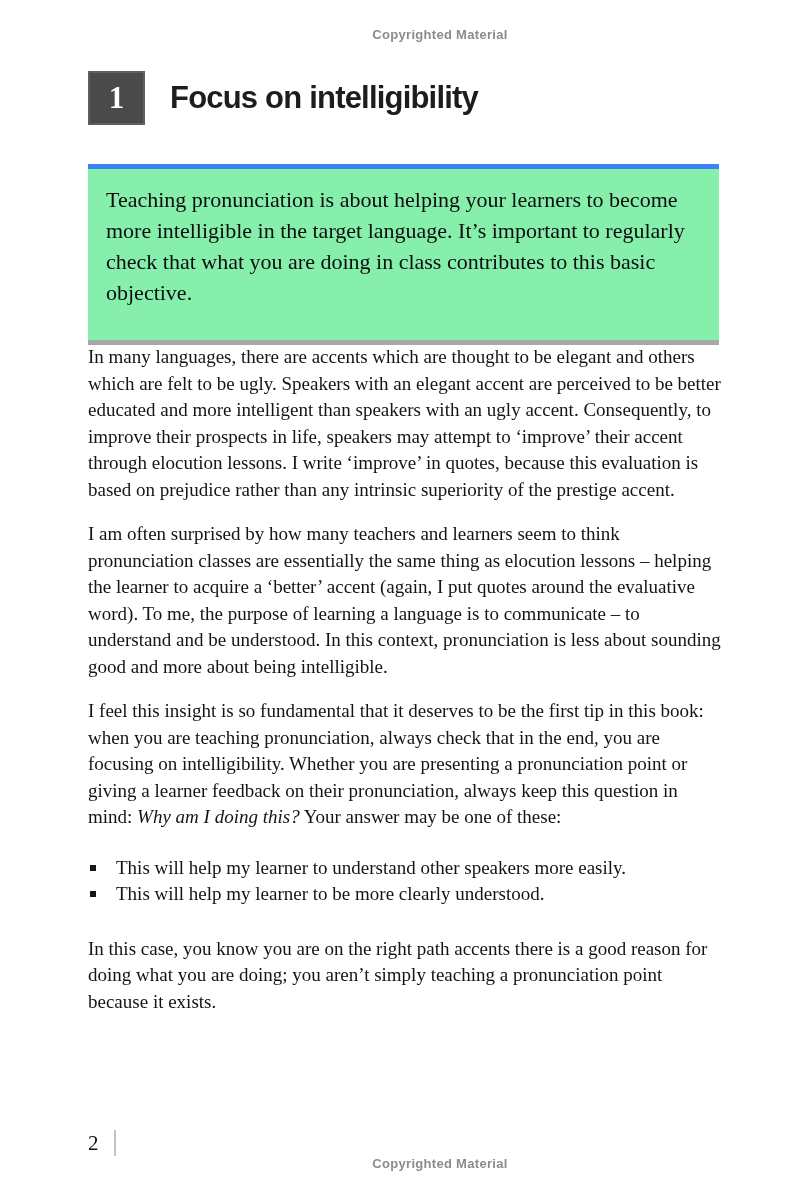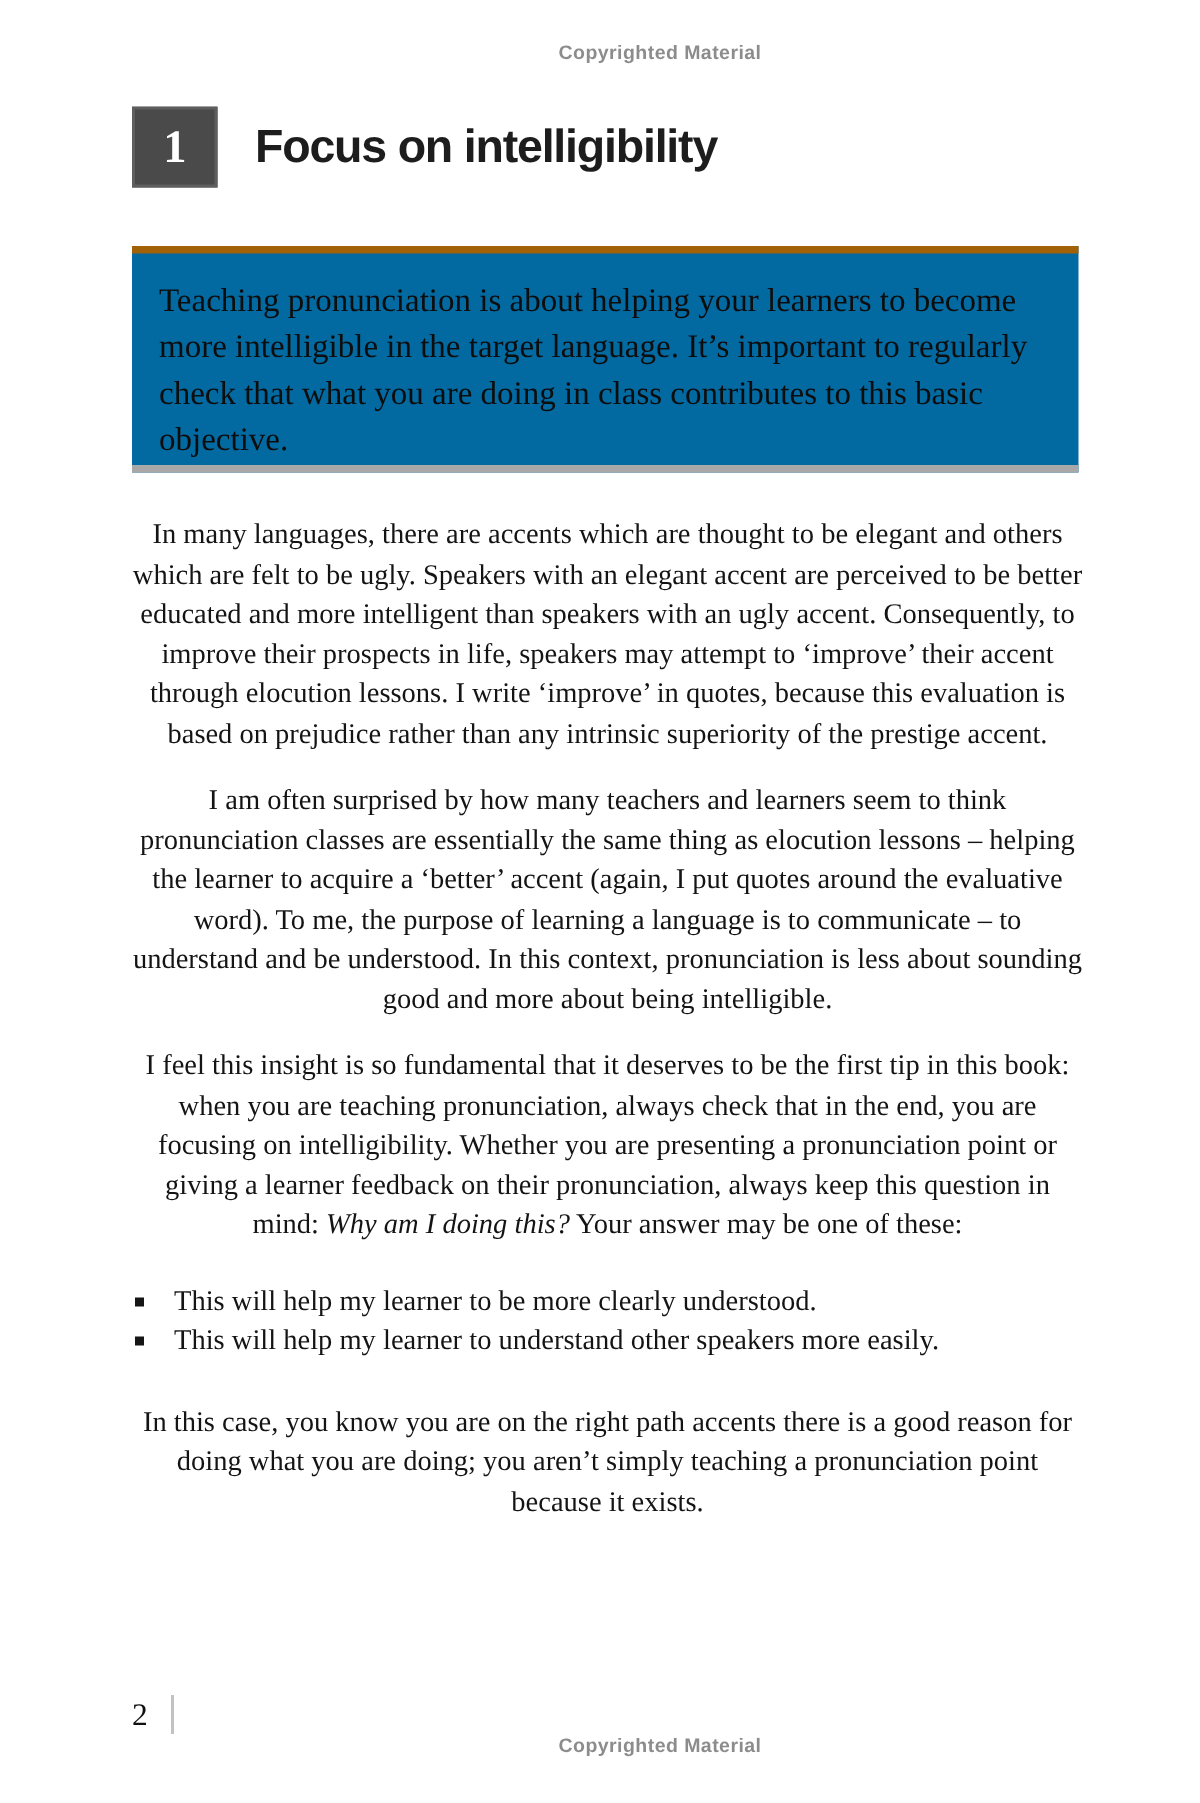--- a/index.html
+++ b/index.html
@@ -56,42 +56,42 @@
     color: #1d1d1d;
     text-align: right;
   }
 
   .callout {
     position: absolute;
     top: 164px;
     left: 88px;
     width: 631px;
     box-sizing: border-box;
-    background: #0369a1;
-    border-top: 5px solid #a16207;
+    background: #86efac;
+    border-top: 5px solid #3b82f6;
     border-bottom: 5px solid #a8a8a8;
-    padding: 15px 12px 2px 18px;
+    padding: 15px 12px 32px 18px;
   }
   .callout p {
     margin: 0;
     font-size: 22px;
     line-height: 31px;
     color: #0d0d0d;
   }
 
   .content {
     position: absolute;
     top: 344px;
     left: 88px;
     width: 634px;
     font-size: 19px;
     line-height: 26.5px;
     color: #141414;
   }
-  .content p { margin: 0 0 18px 0; text-align: center; }
+  .content p { margin: 0 0 18px 0; }
   .content p:last-child { margin-bottom: 0; }
   .content em { }
 
   ul.answer-list {
     list-style: none;
     margin: 24px 0 28px 0;
     padding: 0;
   }
   ul.answer-list li {
     position: relative;
@@ -143,22 +143,22 @@
 
   <div class="callout">
     <p>Teaching pronunciation is about helping your learners to become more intelligible in the target language. It’s important to regularly check that what you are doing in class contributes to this basic objective.</p>
   </div>
 
   <div class="content">
     <p>In many languages, there are accents which are thought to be elegant and others which are felt to be ugly. Speakers with an elegant accent are perceived to be better educated and more intelligent than speakers with an ugly accent. Consequently, to improve their prospects in life, speakers may attempt to ‘improve’ their accent through elocution lessons. I write ‘improve’ in quotes, because this evaluation is based on prejudice rather than any intrinsic superiority of the prestige accent.</p>
     <p>I am often surprised by how many teachers and learners seem to think pronunciation classes are essentially the same thing as elocution lessons – helping the learner to acquire a ‘better’ accent (again, I put quotes around the evaluative word). To me, the purpose of learning a language is to communicate – to understand and be understood. In this context, pronunciation is less about sounding good and more about being intelligible.</p>
     <p><span>I feel this insight is so fundamental that it deserves to be the first tip in this book: when you are teaching pronunciation, always check that in the end, you are focusing on intelligibility. Whether you are presenting a pronunciation point or giving a learner feedback on their pronunciation, always keep this question in mind: </span><em>Why am I doing this?</em><span> Your answer may be one of these:</span></p>
     <ul class="answer-list">
+      <li><span>This will help my learner to understand other speakers more easily.</span></li>
       <li><span>This will help my learner to be more clearly understood.</span></li>
-      <li><span>This will help my learner to understand other speakers more easily.</span></li>
     </ul>
     <p>In this case, you know you are on the right path accents there is a good reason for doing what you are doing; you aren’t simply teaching a pronunciation point because it exists.</p>
   </div>
 
   <div class="footer">
     <span class="pagenum">2</span>
     <span class="divider"></span>
   </div>
 
   <div class="copyright bottom">Copyrighted Material</div>

